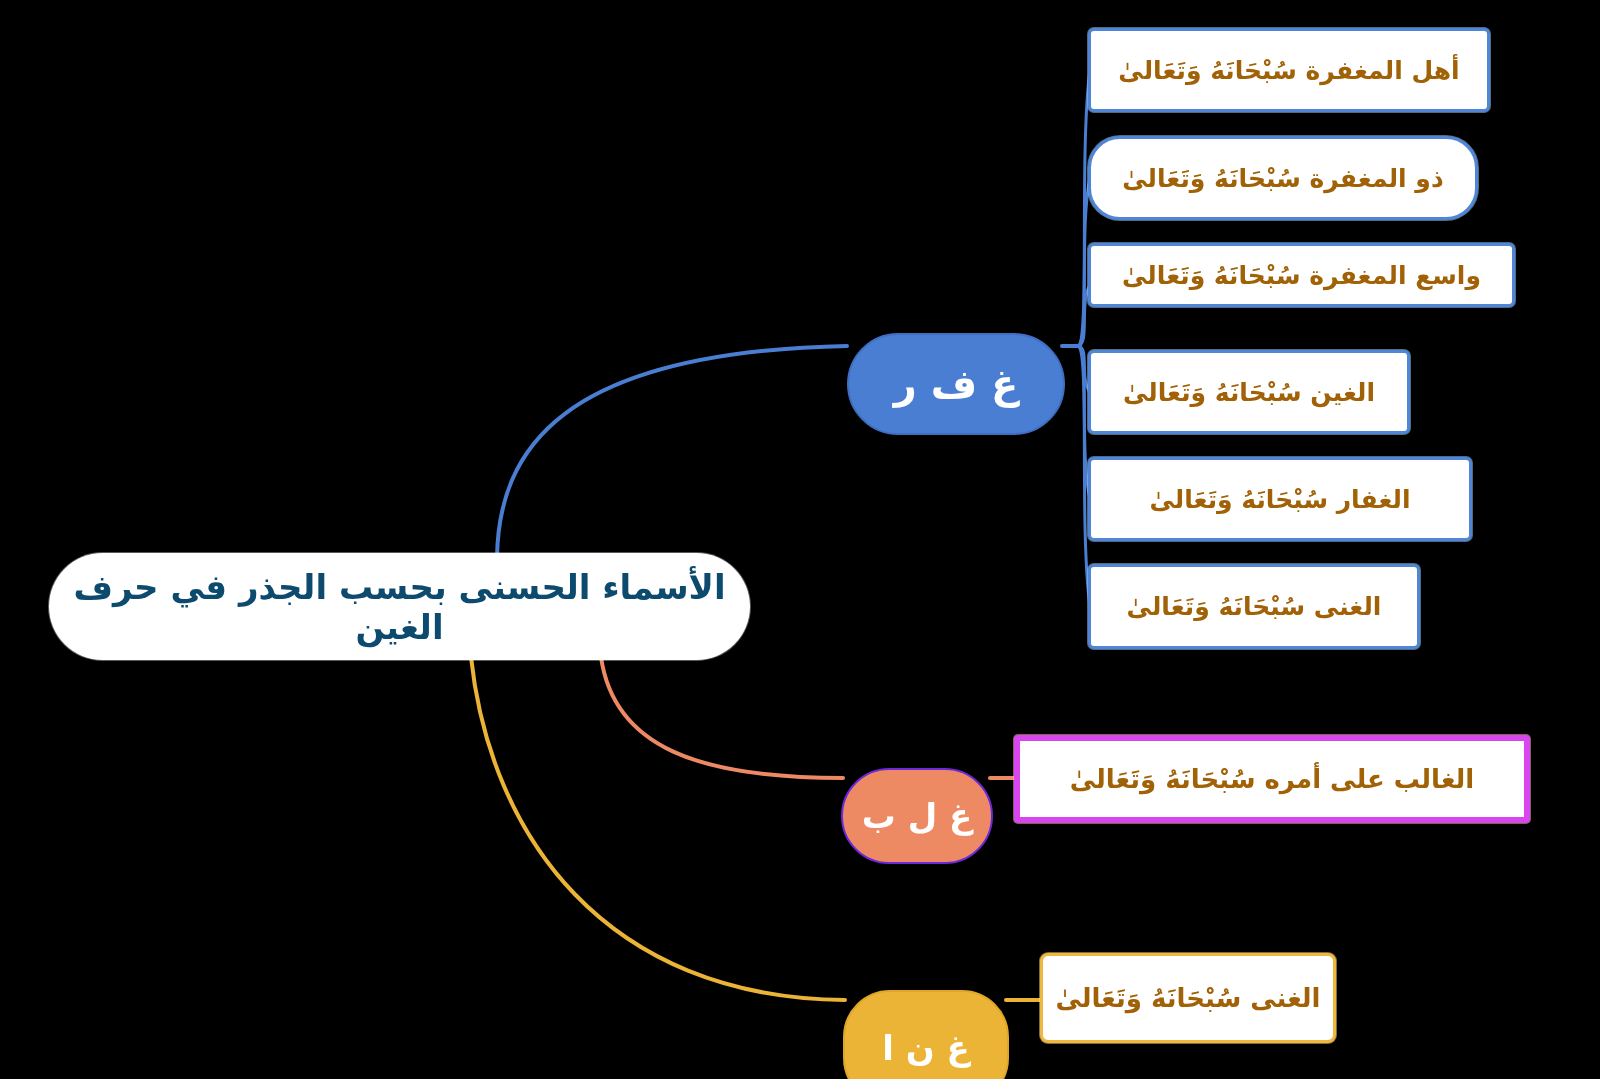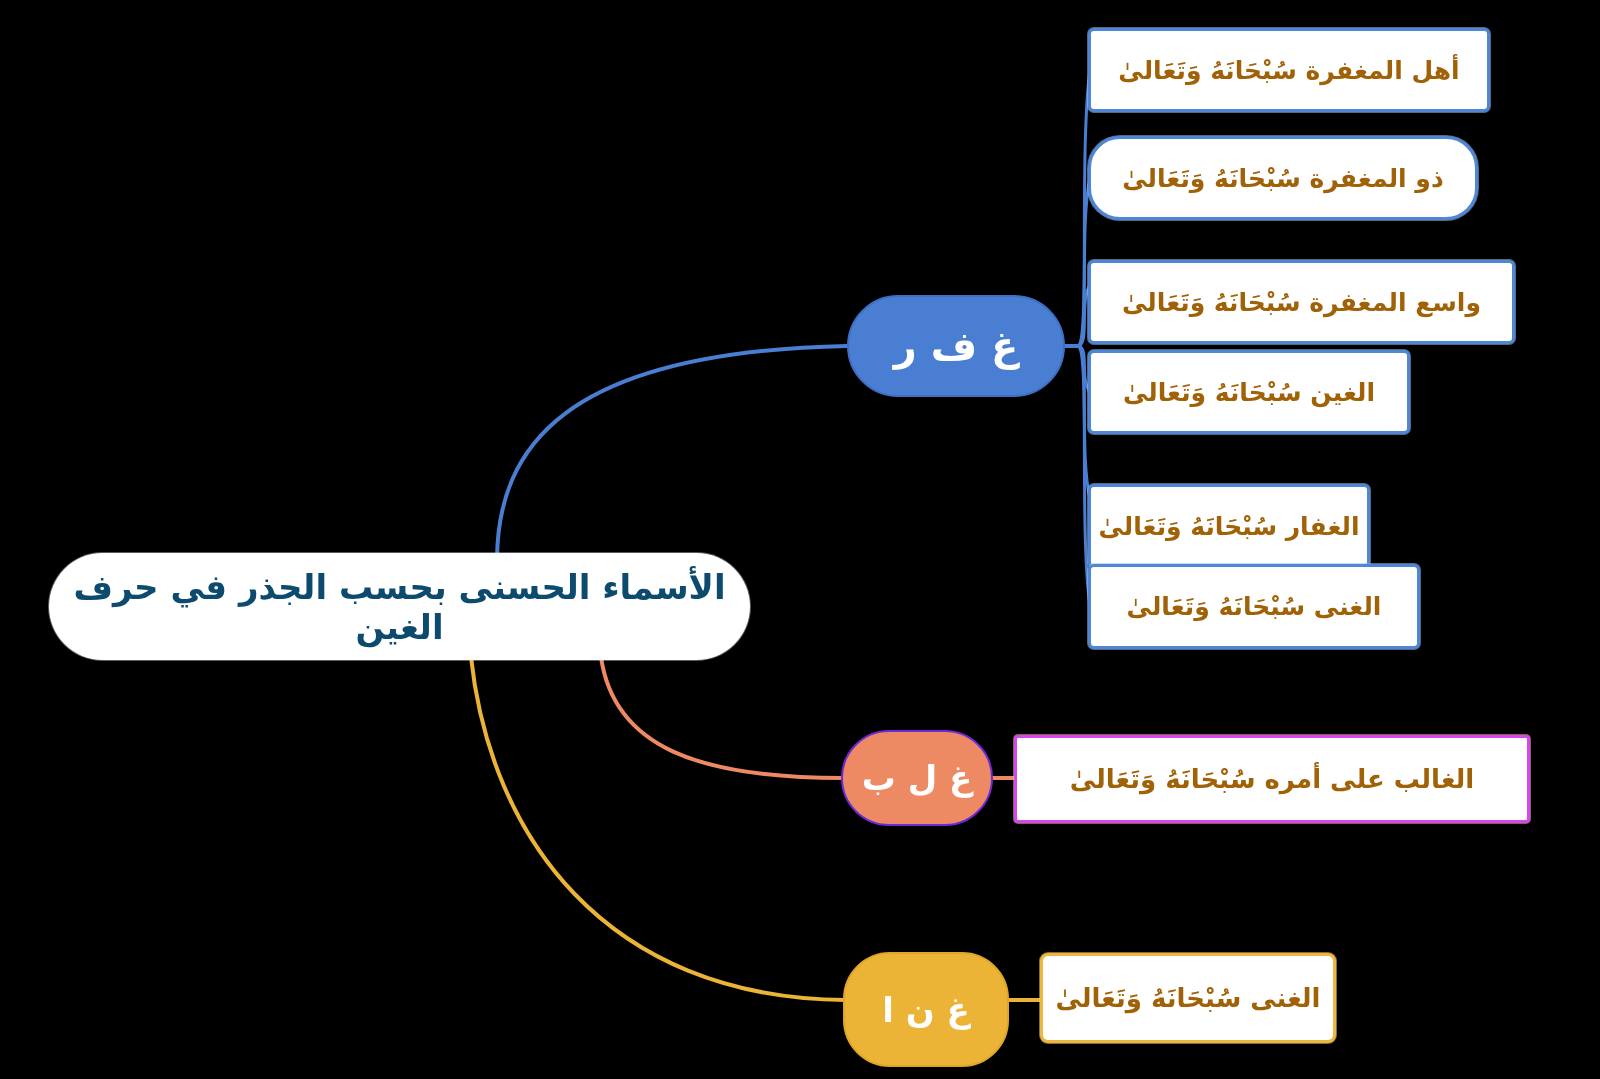--- a/index.html
+++ b/index.html
@@ -10,45 +10,45 @@
   #wires{position:absolute;left:0;top:0;width:1600px;height:1079px;}
   .node{
     position:absolute;display:flex;align-items:center;justify-content:center;
     box-sizing:border-box;text-align:center;direction:rtl;
   }
   .root{
     left:49px;top:553px;width:701px;height:107px;border-radius:54px;
     background:#ffffff;color:#0c4a6e;font-size:34px;font-weight:bold;
     box-shadow:0 0 0 1px rgba(255,255,255,0.35);
   }
-  .pill{color:#ffffff;font-weight:bold;letter-spacing:2px;}
+  .pill{color:#ffffff;font-weight:bold;letter-spacing:2px;margin-top:38px;}
   .pill-blue{
     left:847px;top:295px;width:218px;height:102px;border-radius:51px;
     background:#4A7ED2;border:2px solid #3D6FC2;font-size:40px;
   }
   .pill-orange{
     left:841px;top:730px;width:152px;height:96px;border-radius:48px;
     background:#EE8A63;border:2px solid #6d28d9;font-size:34px;
   }
   .pill-yellow{
     left:843px;top:952px;width:166px;height:115px;border-radius:47px;
     background:#ECB437;border:2px solid #DFA628;font-size:34px;
   }
   .leaf{
     background:#ffffff;color:#a16207;font-weight:bold;font-size:25px;
     white-space:nowrap;
   }
   .leaf-blue{border:3px solid #4F86D8;border-radius:6px;box-shadow:0 0 0 1px rgba(150,195,240,0.55);}
-  .leaf-orange{border:3px solid #d946ef;border-radius:4px;box-shadow:0 0 0 1px rgba(250,200,170,0.5);}
+  .leaf-orange{border:6px solid #d946ef;border-radius:4px;box-shadow:0 0 0 1px rgba(250,200,170,0.5);}
   .leaf-yellow{border:3px solid #EFB83D;border-radius:8px;box-shadow:0 0 0 1px rgba(250,220,140,0.5);text-align:center;}
   .b1{left:1088px;top:28px;width:402px;height:84px;}
   .b2{left:1088px;top:136px;width:390px;height:84px;border-radius:32px;}
-  .b3{left:1088px;top:243px;width:427px;height:84px;margin-top:17px;}
+  .b3{left:1088px;top:243px;width:427px;height:64px;}
   .b4{left:1088px;top:350px;width:322px;height:84px;}
-  .b5{left:1088px;top:484px;width:282px;height:84px;}
+  .b5{left:1088px;top:457px;width:384px;height:84px;}
   .b6{left:1088px;top:564px;width:332px;height:85px;}
   .b-orange{left:1014px;top:735px;width:516px;height:88px;font-size:26px;}
   .b-yellow{left:1040px;top:953px;width:296px;height:90px;font-size:26px;}
 </style>
 </head>
 <body>
 
 <div id="canvas">
 
   <svg id="wires" viewBox="0 0 1600 1079" xmlns="http://www.w3.org/2000/svg" fill="none">

